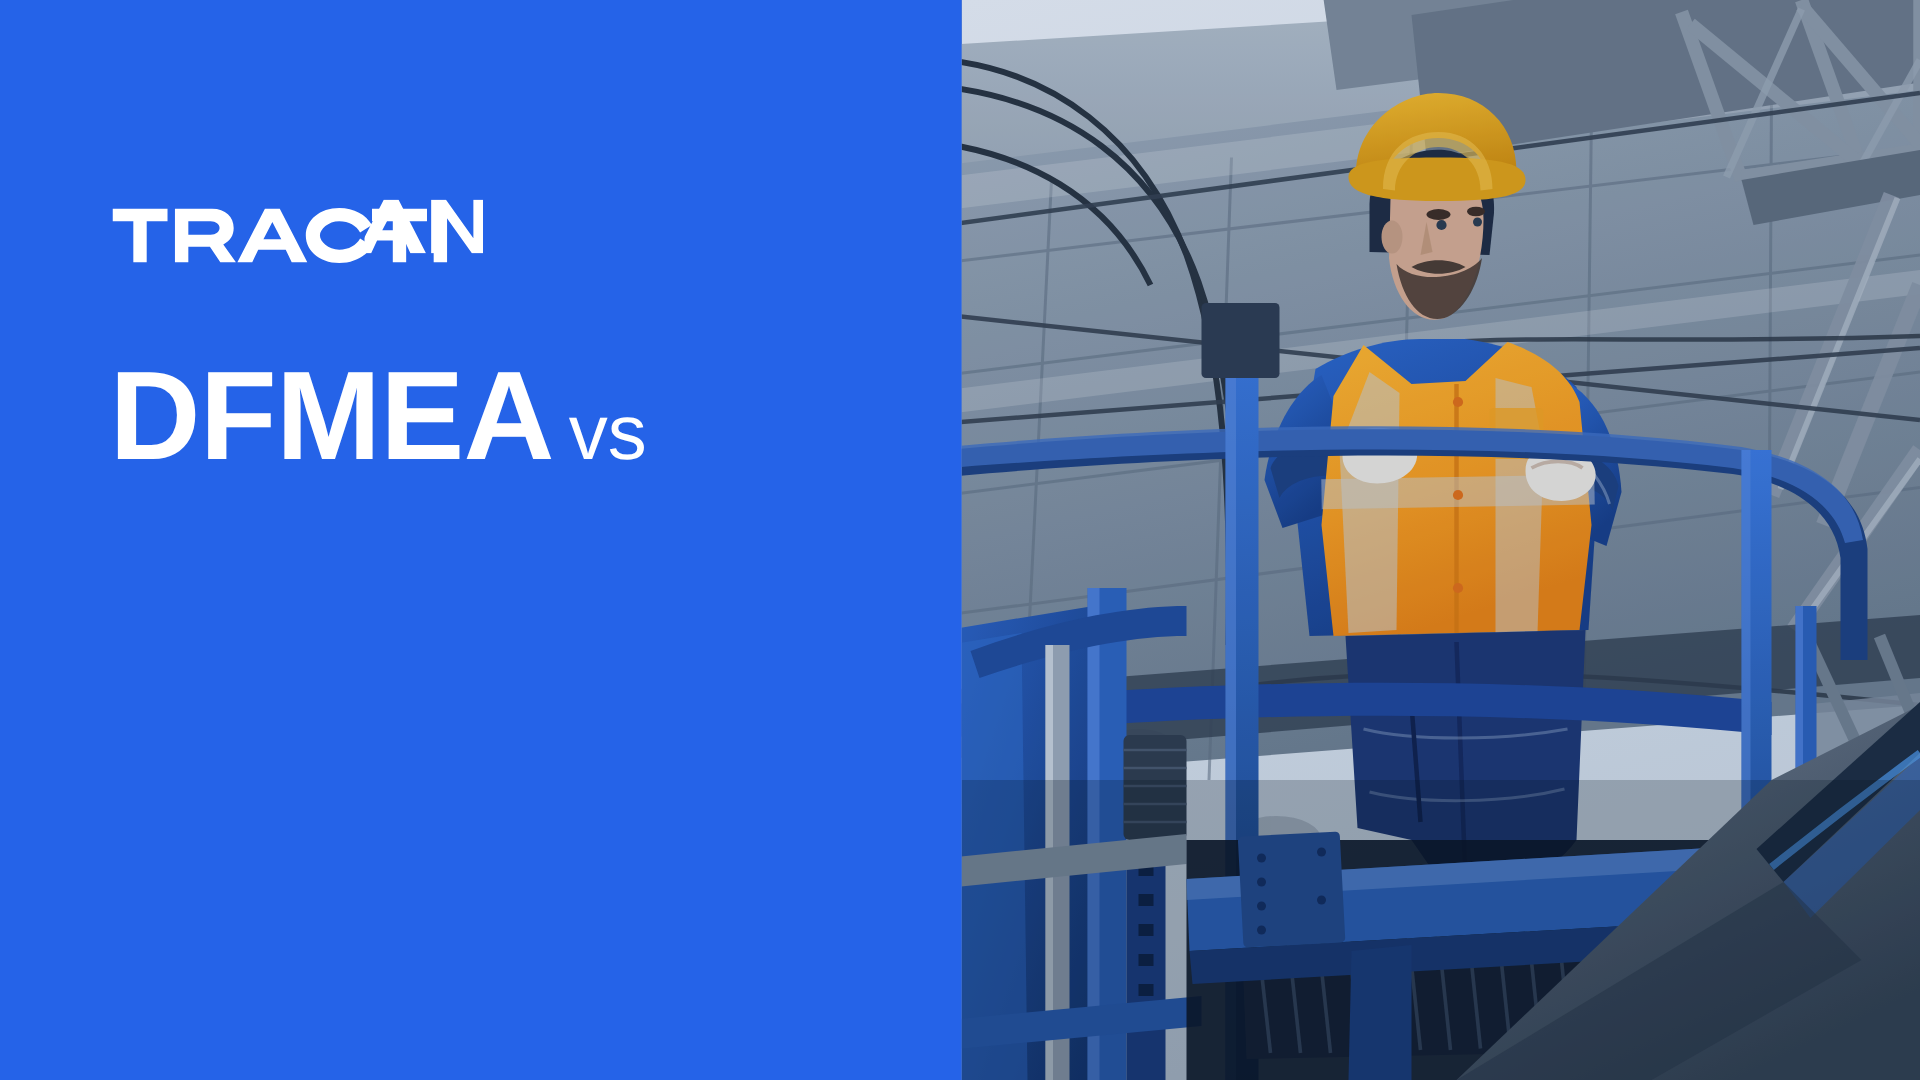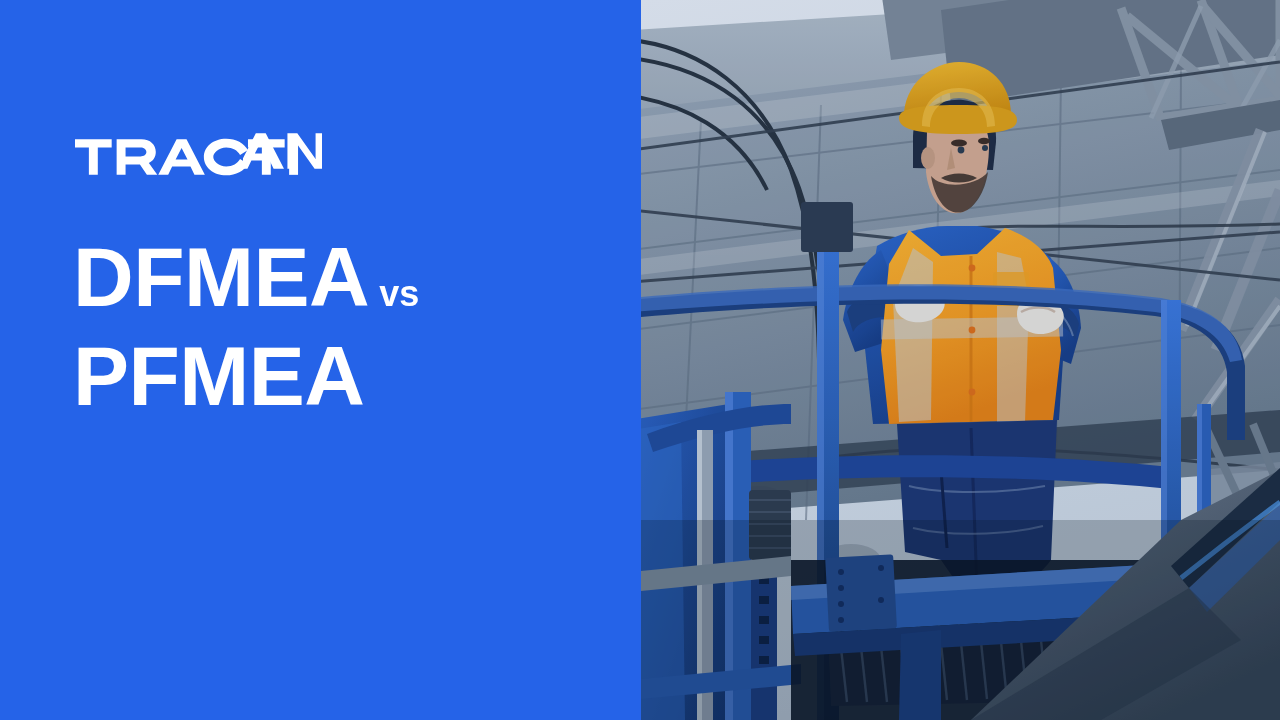--- a/index.html
+++ b/index.html
@@ -44,22 +44,22 @@
     width: 540px;
     color: #ffffff;
     font-family: "Liberation Sans", sans-serif;
     font-weight: 700;
     font-size: 84px;
     line-height: 83px;
     letter-spacing: -0.5px;
     white-space: pre-line;
   }
   .headline .vs {
-    font-size: 36px;
-    font-weight: 700;
+    font-size: 52px;
+    font-weight: 400;
     letter-spacing: 0px;
     padding-left: 10px;
   }
 
   .subhead {
     position: absolute;
     left: 73px;
     top: 455px;
     width: 560px;
     color: #ffffff;
@@ -113,21 +113,21 @@
 
     <svg style="position:absolute; left:243px; top:133px;" viewBox="0 0 160 72" width="79" height="36">
       <g fill="#ffffff">
 
         <path d="M26 0 L46 0 L83 72 L62 72 L54 55 L17 55 L9 72 L-11 72 Z M36 18 L24 41 L48 41 Z"></path>
 
         <path d="M90 0 L110 0 L147 52 L147 0 L165 0 L165 72 L145 72 L108 20 L108 72 L90 72 Z"></path>
       </g>
     </svg>
 
-    <div class="headline"><span>DFMEA</span><span class="vs">vs</span><br><span>PFMEA</span></div>
+    <div class="headline"><span>DFMEA</span><span class="vs">vs</span><br></div>
 
   </div>
 
   <div class="photo">
     <svg width="639" height="720" viewBox="0 0 639 720">
       <defs>
         <linearGradient id="skyGrad" x1="0" y1="0" x2="0.2" y2="1">
           <stop offset="0" stop-color="#e9eff5"></stop>
           <stop offset="1" stop-color="#c9d5e0"></stop>
         </linearGradient>

